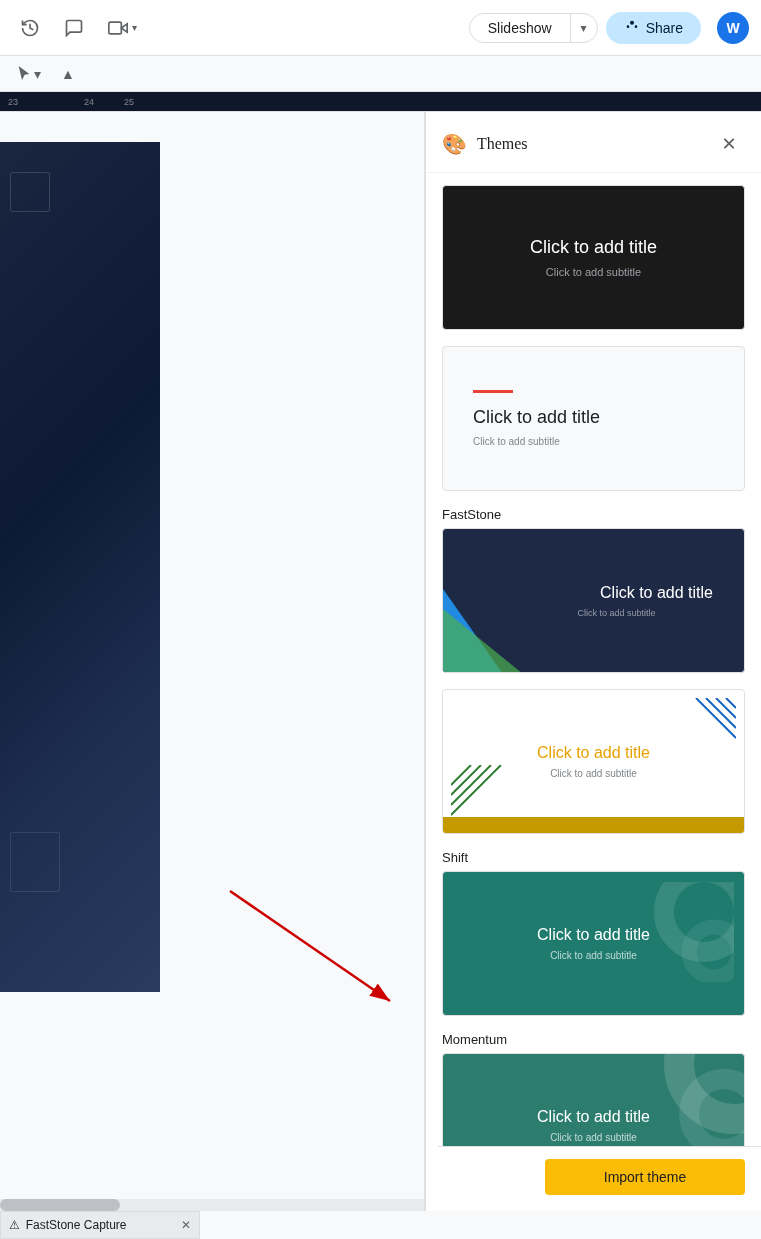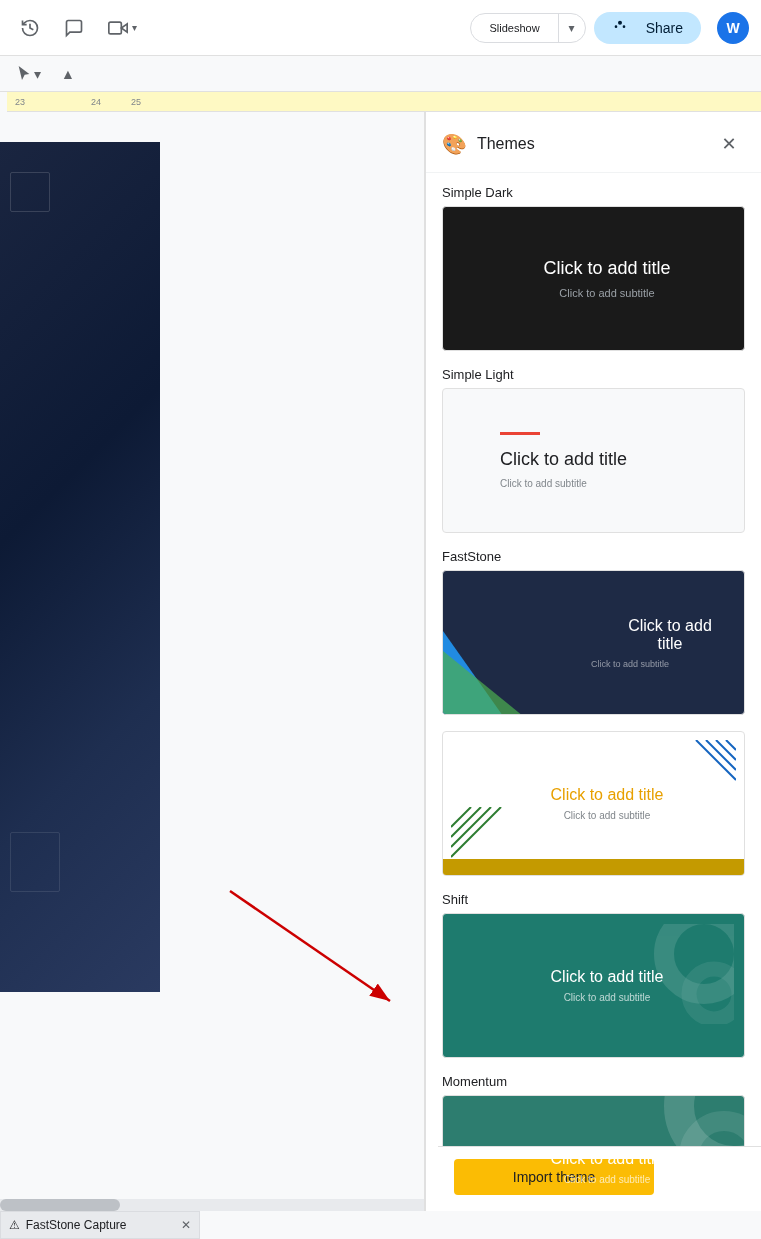--- a/index.html
+++ b/index.html
@@ -55,41 +55,41 @@
       border-radius: 20px;
       border: 1px solid #dadce0;
       overflow: hidden;
       margin-left: auto;
     }
     .slideshow-btn {
       padding: 6px 18px;
       border: none;
       background: transparent;
       cursor: pointer;
-      font-size: 11px;
+      font-size: 14px;
       color: #202124;
       font-family: inherit;
     }
     .slideshow-divider {
       width: 1px;
       height: 28px;
       background: #dadce0;
     }
     .slideshow-arrow {
       padding: 6px 10px;
       border: none;
       background: transparent;
       cursor: pointer;
       color: #5f6368;
       font-size: 12px;
     }
     .share-btn {
       display: flex;
       align-items: center;
-      gap: 18px;
+      gap: 6px;
       background: #c2e7ff;
       border: none;
       border-radius: 20px;
       padding: 8px 18px;
       cursor: pointer;
       font-size: 14px;
       color: #001d35;
       font-family: inherit;
       font-weight: 500;
     }
@@ -123,31 +123,30 @@
       cursor: pointer;
       padding: 4px 8px;
       border-radius: 4px;
       color: #5f6368;
       font-size: 14px;
       display: flex;
       align-items: center;
       gap: 2px;
     }
     .ruler {
-      background: #fef9c3;
+      background: #0f172a;
       height: 20px;
       border-bottom: 1px solid #e0e0e0;
       display: flex;
       align-items: center;
       padding: 0 8px;
       font-size: 9px;
       color: #80868b;
       gap: 0;
       position: relative;
-      margin-left: 7px;
     }
 
     
     .main-area {
       display: flex;
       height: calc(1239px - 56px - 36px - 20px - 28px);
       position: relative;
     }
 
     
@@ -220,20 +219,21 @@
       align-items: center;
       gap: 10px;
     }
     .themes-icon {
       font-size: 20px;
     }
     .themes-title {
       font-size: 16px;
       font-weight: 500;
       color: #202124;
+      font-family: Liberation Serif, serif;
     }
     .close-btn {
       border: none;
       background: transparent;
       cursor: pointer;
       font-size: 18px;
       color: #5f6368;
       width: 32px;
       height: 32px;
       border-radius: 50%;
@@ -262,21 +262,20 @@
       margin-bottom: 6px;
     }
     .theme-preview {
       width: 100%;
       height: 145px;
       border-radius: 4px;
       overflow: hidden;
       border: 1px solid #e0e0e0;
       position: relative;
       cursor: pointer;
-      padding-left: 27px;
     }
 
     
     .preview-simple-dark {
       background: #1a1a1a;
       display: flex;
       flex-direction: column;
       align-items: center;
       justify-content: center;
     }
@@ -450,21 +449,21 @@
     
     .import-theme-footer {
       position: absolute;
       bottom: 0;
       left: 12px;
       right: 0;
       padding: 12px 16px 16px;
       background: #fff;
       border-top: 1px solid #e0e0e0;
       display: flex;
-      justify-content: flex-start;
+      justify-content: flex-end;
     }
     .import-theme-btn {
       background: #fbbc04;
       color: #202124;
       border: none;
       border-radius: 4px;
       padding: 10px 32px;
       font-size: 14px;
       font-weight: 500;
       cursor: pointer;
@@ -587,31 +586,29 @@
       <div class="themes-title-group">
         <span class="themes-icon">🎨</span>
         <span class="themes-title">Themes</span>
       </div>
       <button class="close-btn">✕</button>
     </div>
 
     <div class="themes-list">
 
       <div class="theme-item">
-        <div class="theme-label">Simple Dark</div>
         <div class="theme-preview preview-simple-dark">
           <div style="display:flex; flex-direction:column; align-items:center;">
             <div class="title-text">Click to add title</div>
             <div class="subtitle-text">Click to add subtitle</div>
           </div>
         </div>
       </div>
 
       <div class="theme-item">
-        <div class="theme-label">Simple Light</div>
         <div class="theme-preview preview-simple-light">
           <div class="red-line"></div>
           <div class="title-text">Click to add title</div>
           <div class="subtitle-text">Click to add subtitle</div>
         </div>
       </div>
 
       <div class="theme-item">
         <div class="theme-label">FastStone</div>
         <div class="theme-preview preview-streamline">

